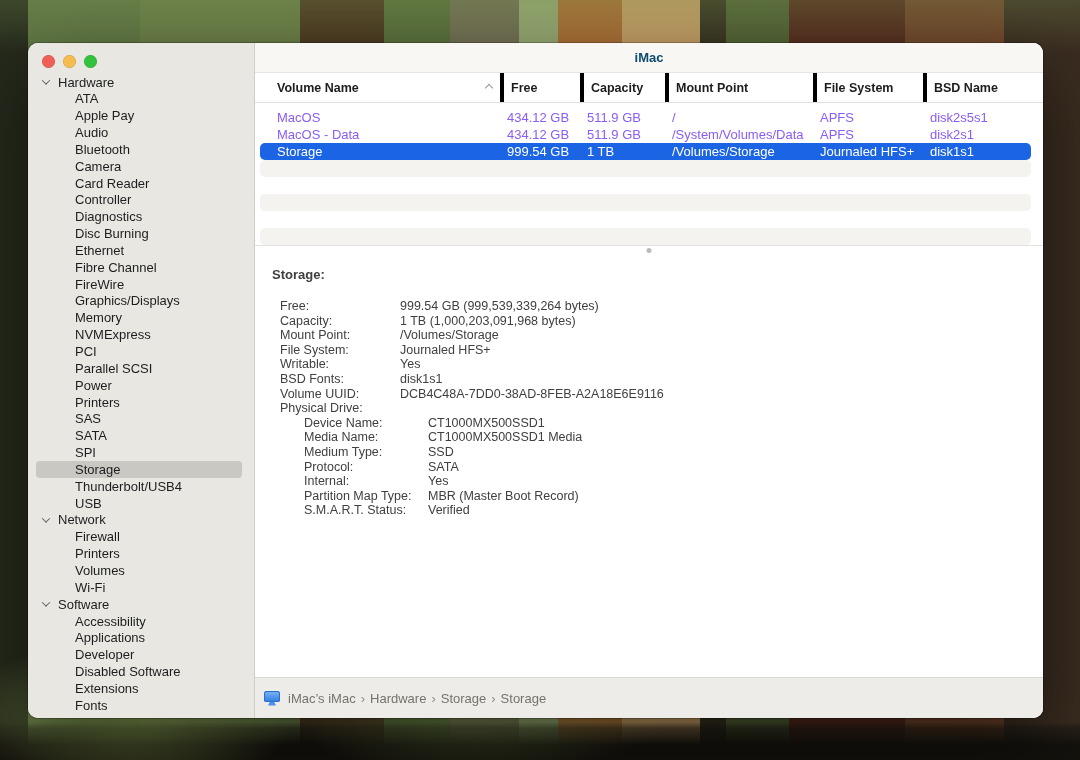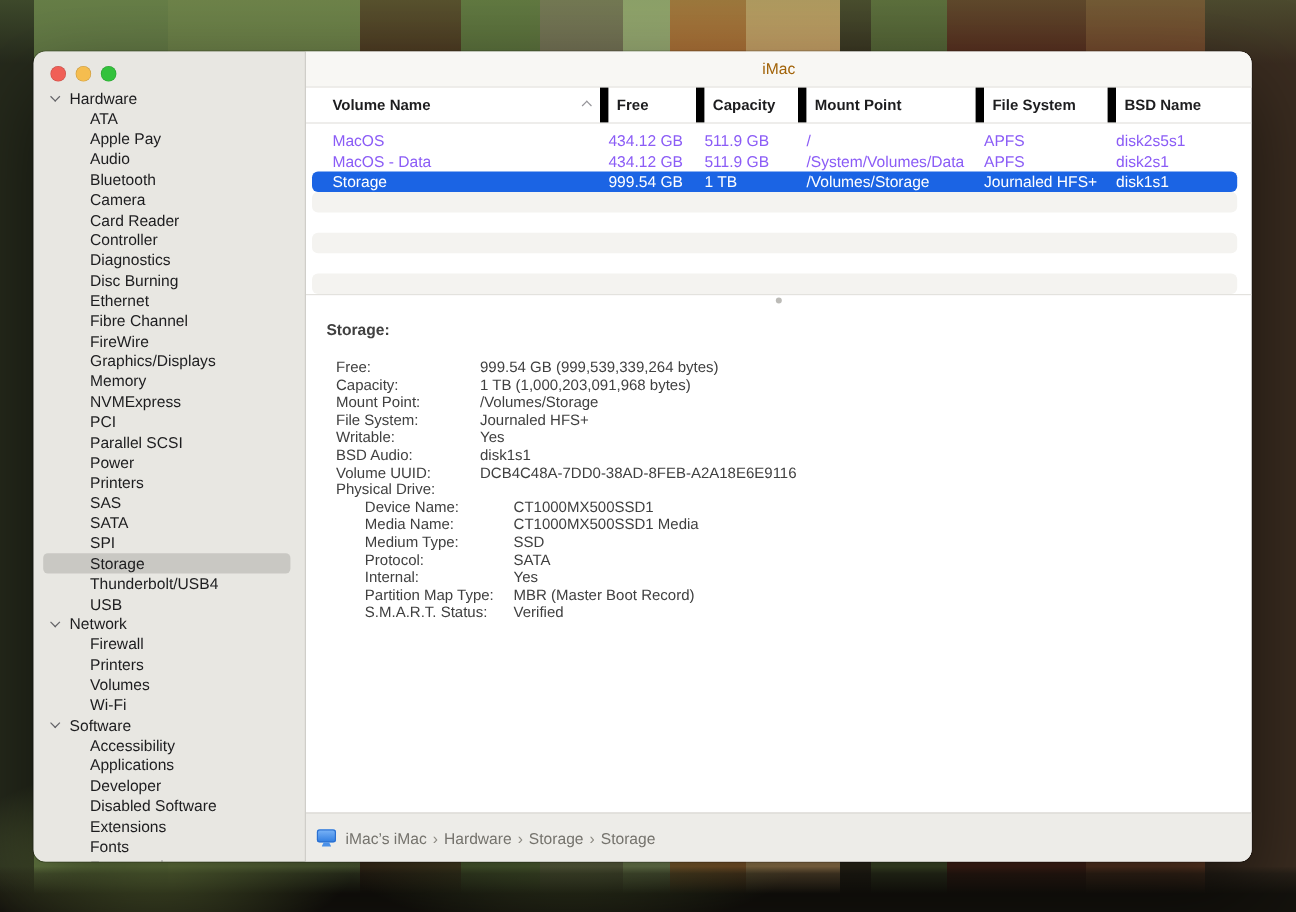--- a/index.html
+++ b/index.html
@@ -56,32 +56,32 @@
     border-right: 1.5px solid #626266; border-bottom: 1.5px solid #626266;
     transform: rotate(45deg) translate(-1px,-1px); margin-right: 9px;
   }
   .side-item { padding-left: 47px; }
   .side-item.selected { background: #c9c8c3; border-radius: 4px; margin: 0 12px 0 8px; padding-left: 39px; }
 
   
   .content { flex: 1; min-width: 0; background: #fff; display: flex; flex-direction: column; }
   .titlebar {
     height: 30px; line-height: 30px; flex-shrink: 0; text-align: center;
-    font-size: 13px; font-weight: 400; color: #a16207;
+    font-size: 13px; font-weight: 700; color: #0c4a6e;
     background: #f8f7f4; border-bottom: 1px solid #e6e5e1;
   }
 
   .tgrid { display: grid; grid-template-columns: 240px 80px 85px 148px 110px 1fr; }
   .table-header {
     height: 30px; flex-shrink: 0; padding: 0 12px 0 5px;
     border-bottom: 1px solid #e3e2de; font-size: 12.5px; font-weight: 600; color: #1d1d1f;
   }
   .hcell { display: flex; align-items: center; height: 100%; padding-left: 7px; }
   .hcell.first { padding-left: 17px; justify-content: space-between; }
-  .hcell.bord { border-left: 7px solid #000000; }
+  .hcell.bord { border-left: 4px solid #000000; }
   .caret {
     width: 6px; height: 6px; margin-right: 8px;
     border-left: 1.5px solid #96959a; border-top: 1.5px solid #96959a;
     transform: rotate(45deg);
   }
 
   .table-rows { padding-top: 6px; flex-shrink: 0; }
   .trow {
     height: 17px; line-height: 17px; margin: 0 12px 0 5px; border-radius: 5px;
     font-size: 13px; color: #8b5cf6;
@@ -335,21 +335,21 @@
             </div>
             <div class="detail-row">
               <span class="dlabel">File System:</span>
               <span class="dvalue">Journaled HFS+</span>
             </div>
             <div class="detail-row">
               <span class="dlabel">Writable:</span>
               <span class="dvalue">Yes</span>
             </div>
             <div class="detail-row">
-              <span class="dlabel">BSD Audio:</span>
+              <span class="dlabel">BSD Fonts:</span>
               <span class="dvalue">disk1s1</span>
             </div>
             <div class="detail-row">
               <span class="dlabel">Volume UUID:</span>
               <span class="dvalue">DCB4C48A-7DD0-38AD-8FEB-A2A18E6E9116</span>
             </div>
             <div class="detail-row">
               <span class="dlabel">Physical Drive:</span>
               <span class="dvalue"></span>
             </div>

